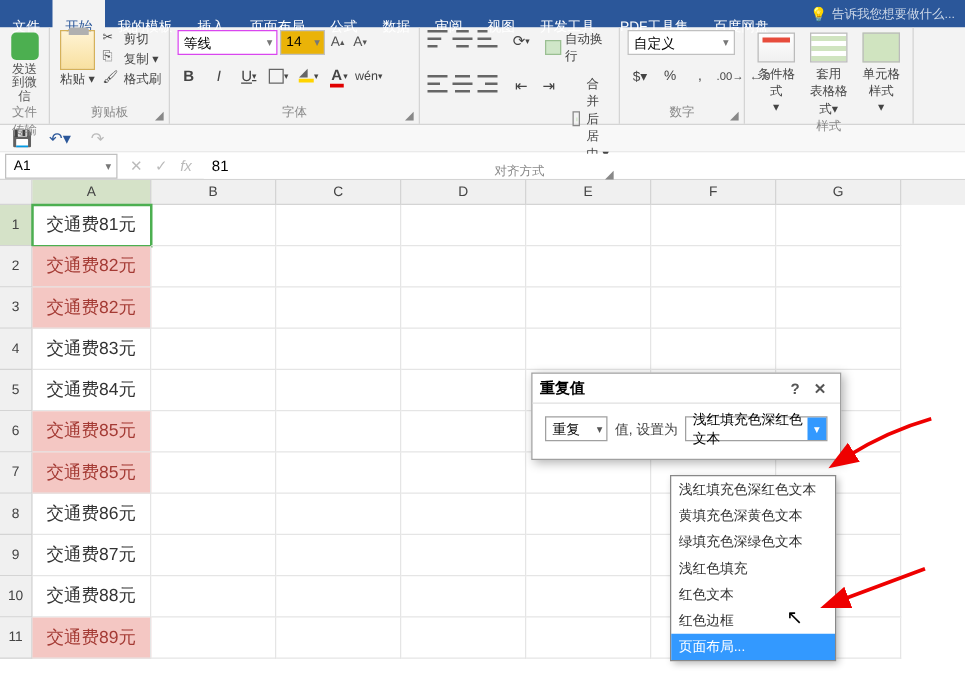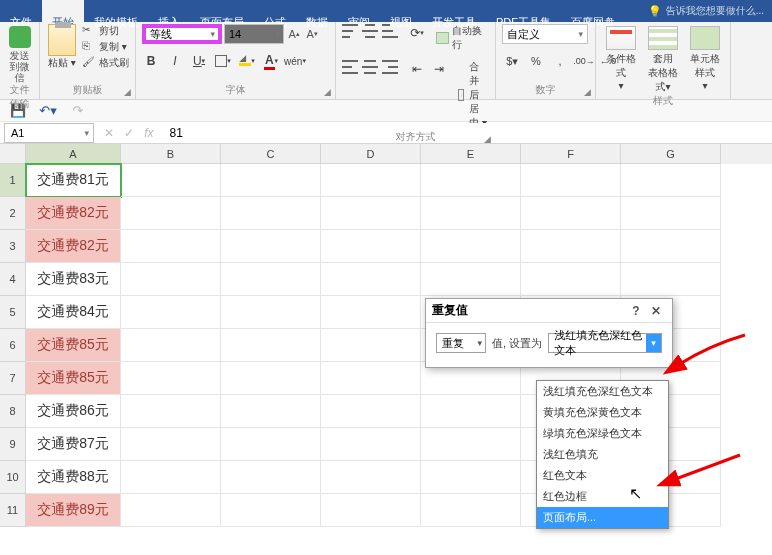--- a/index.html
+++ b/index.html
@@ -28,23 +28,23 @@
 .paste { width: 32px; text-align: center; }
 .paste-ico { width: 28px; height: 32px; background: linear-gradient(#fff3d4,#f8e0a0); border: 1px solid #d5b15a; margin: 0 auto; position: relative; }
 .paste-ico::before { content:""; position:absolute; top:-3px; left:6px; width:16px; height:6px; background:#b0b0b0; border-radius:2px 2px 0 0;}
 .paste-lbl { font-size: 10px; color: #444; }
 .clip-col { display: flex; flex-direction: column; gap: 2px; }
 .clip-item { display: flex; align-items: center; gap: 3px; font-size: 10px; color: #444; }
 .sci { width: 14px; height: 14px; display:inline-block; }
 
 
 .font-row1 { display: flex; gap: 2px; align-items: center; }
-.font-name { width: 80px; height: 20px; border:4px solid #d946ef; background:#fff; font-size:11px; padding:0 18px 0 4px; position:relative; display:flex; align-items:center;}
+.font-name { width: 80px; height: 20px; border:1px solid #d946ef; background:#fff; font-size:11px; padding:0 18px 0 4px; position:relative; display:flex; align-items:center;}
 .font-name::after{content:"▾"; position:absolute; right:3px; color:#777; font-size:9px;}
-.font-size { width: 60px; height: 20px; border:1px solid #c0c0c0; background:#737373; font-size:11px; padding:0 14px 0 4px; position:relative; display:flex; align-items:center;}
+.font-size { width: 36px; height: 20px; border:1px solid #c0c0c0; background:#eab308; font-size:11px; padding:0 14px 0 4px; position:relative; display:flex; align-items:center;}
 .font-size::after{content:"▾"; position:absolute; right:3px; color:#777; font-size:9px;}
 .mini-btn { width:16px; height:20px; display:flex; align-items:center; justify-content:center; font-size:11px; color:#555;}
 .font-row2 { display: flex; gap:6px; margin-top:4px; align-items:center;}
 .fbtn { width: 18px; height: 18px; display:flex; align-items:center; justify-content:center; font-size:12px; color:#444; }
 .bold { font-weight:bold; } .ital { font-style:italic;} .under { text-decoration:underline;}
 .border-btn { position:relative;} .border-ico{width:12px;height:12px;border:1px solid #666; display:inline-block;}
 .fill-btn .bucket{width:12px;height:10px; display:inline-block; border-bottom:3px solid #ffd400; position:relative;}
 .fill-btn .bucket::before{content:"◢"; font-size:9px; color:#666; position:absolute; top:-3px;}
 .font-color .A{font-weight:bold; border-bottom:3px solid #e00000; padding:0 1px;}
 

